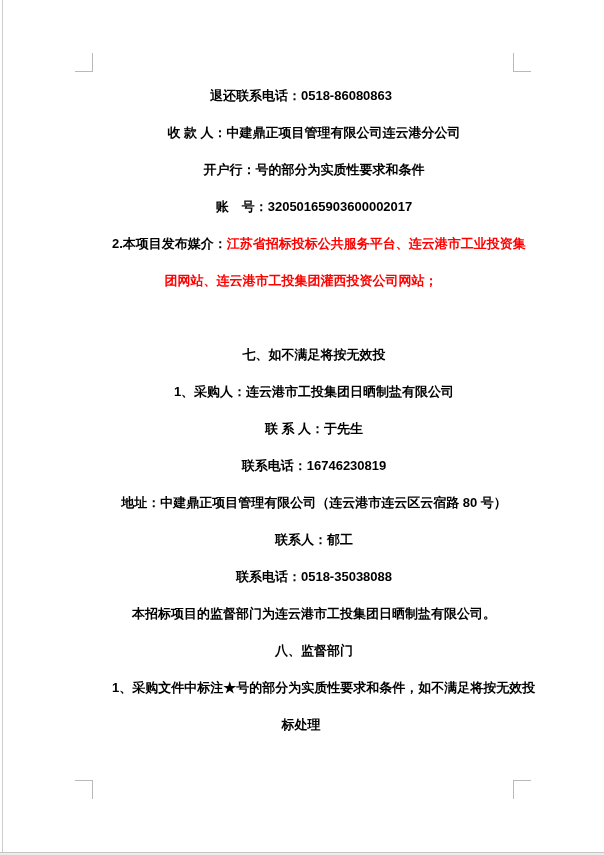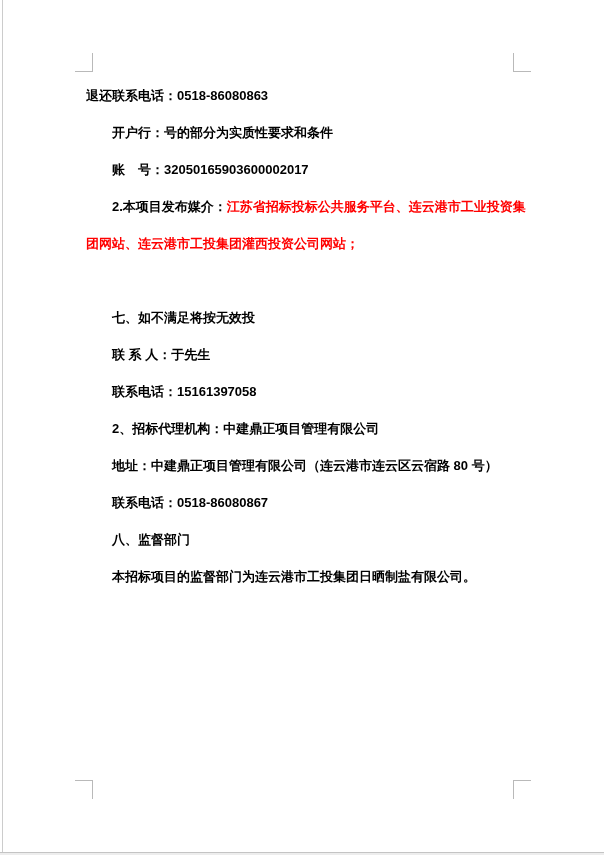--- a/index.html
+++ b/index.html
@@ -17,21 +17,21 @@
   .crop { position:absolute; width:17px; height:18px; }
   .crop-tl { left:75px;  top:53px;  border-right:1px solid #b9b9b9; border-bottom:1px solid #b9b9b9; }
   .crop-tr { left:513px; top:53px;  border-left:1px solid #b9b9b9;  border-bottom:1px solid #b9b9b9; }
   .crop-bl { left:75px;  top:780px; border-right:1px solid #b9b9b9; border-top:1px solid #b9b9b9; }
   .crop-br { left:513px; top:780px; border-left:1px solid #b9b9b9;  border-top:1px solid #b9b9b9; }
 
   .content {
     position:absolute; left:86px; top:71px; width:430px;
     font-size:13px; font-weight:bold; color:#000000;
   }
-  .ln  { height:24px; line-height:24px; white-space:nowrap; }
+  .ln  { height:24px; line-height:24px; white-space:nowrap;text-align:center; }
   .ind { padding-left:26px; }
   .red { color:#ff0000; }
   .sp24 { height:24px; }
 </style>
 </head>
 <body>
 
 <div class="page">
 
   <div class="edge-left"></div>
@@ -39,33 +39,37 @@
   <div class="edge-strip"></div>
 
   <div class="crop crop-tl"></div>
   <div class="crop crop-tr"></div>
   <div class="crop crop-bl"></div>
   <div class="crop crop-br"></div>
 
   <div class="content">
 
     <p class="ln">退还联系电话：0518-86080863</p>
+    <p class="ln ind">收 款 人：中建鼎正项目管理有限公司连云港分公司</p>
     <p class="ln ind">开户行：号的部分为实质性要求和条件</p>
     <p class="ln ind">账　号：32050165903600002017</p>
 
     <p class="ln ind"><span>2.本项目发布媒介：</span><span class="red">江苏省招标投标公共服务平台、连云港市工业投资集</span></p>
     <p class="ln red">团网站、连云港市工投集团灌西投资公司网站；</p>
 
     <div class="sp24"></div>
 
     <p class="ln ind">七、如不满足将按无效投</p>
+    <p class="ln ind">1、采购人：连云港市工投集团日晒制盐有限公司</p>
     <p class="ln ind">联 系 人：于先生</p>
-    <p class="ln ind">联系电话：15161397058</p>
-    <p class="ln ind">2、招标代理机构：中建鼎正项目管理有限公司</p>
+    <p class="ln ind">联系电话：16746230819</p>
     <p class="ln ind">地址：中建鼎正项目管理有限公司（连云港市连云区云宿路 80 号）</p>
-    <p class="ln ind">联系电话：0518-86080867</p>
+    <p class="ln ind">联系人：郁工</p>
+    <p class="ln ind">联系电话：0518-35038088</p>
 
+    <p class="ln ind">本招标项目的监督部门为连云港市工投集团日晒制盐有限公司。</p>
     <p class="ln ind">八、监督部门</p>
-    <p class="ln ind">本招标项目的监督部门为连云港市工投集团日晒制盐有限公司。</p>
 
+    <p class="ln ind">1、采购文件中标注★号的部分为实质性要求和条件，如不满足将按无效投</p>
+    <p class="ln">标处理</p>
 
   </div>
 </div>
 
 </body></html>

